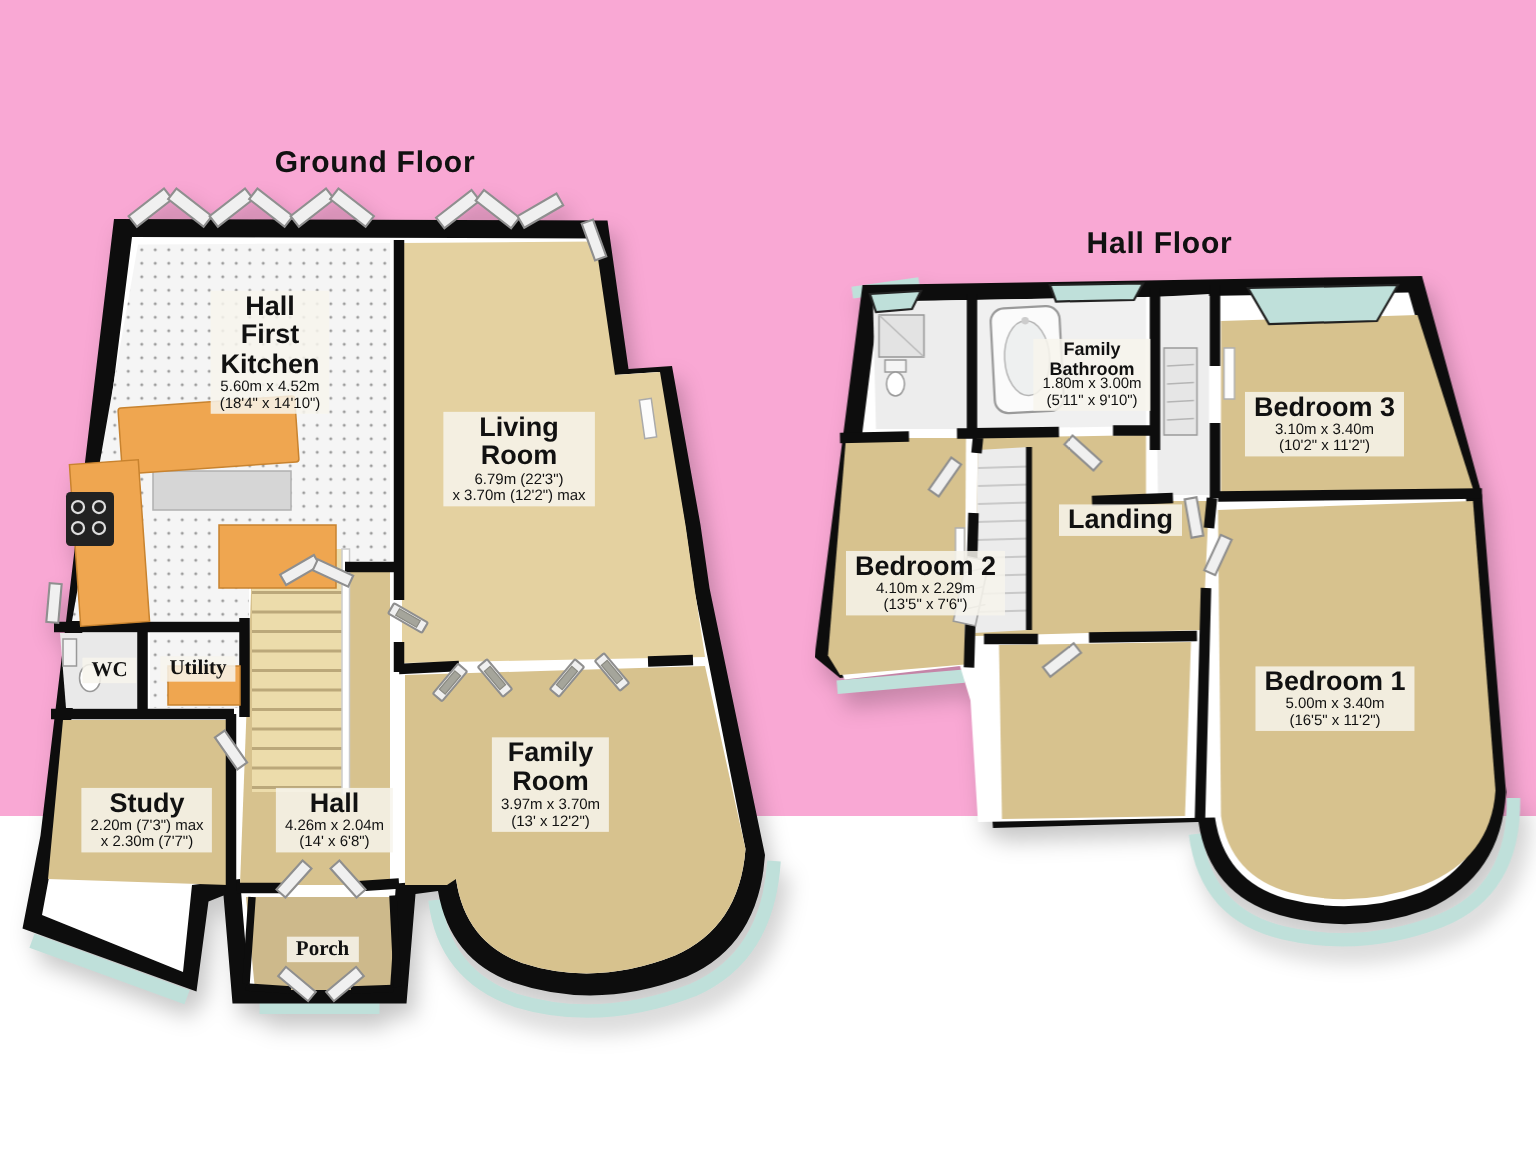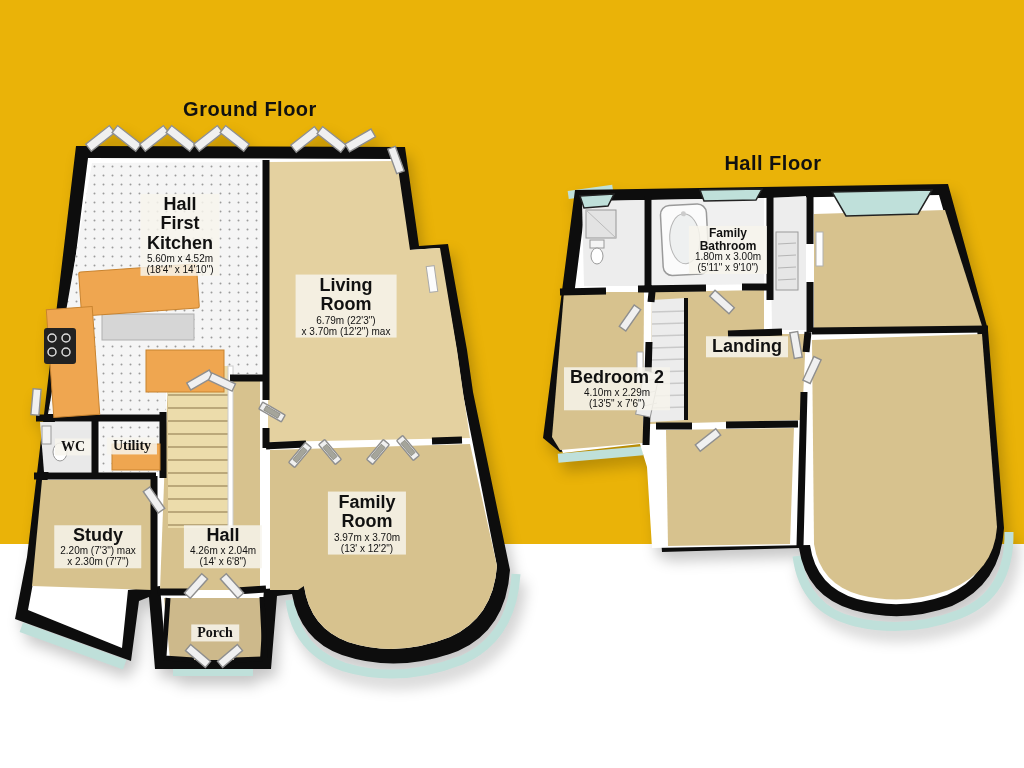--- a/index.html
+++ b/index.html
@@ -1,18 +1,18 @@
 <!DOCTYPE html>
 <html style="--wall: #0d0d0d; --carpet: #d7c28e; --carpet_light: #e4d1a0; --carpet_dark: #cdb98b; --stairs: #ecdcab; --kitchen_floor: #f5f5f5; --counter: #efa650; --glass: #bfe0da; --door_fill: #f0f0f0; --door_edge: #8f8f8f; --label_bg: rgba(247,244,236,0.85);"><head>
 <meta charset="utf-8">
 <style>
   html,body{margin:0;padding:0;}
   body{width:1024px;height:768px;background:#ffffff;overflow:hidden;
        font-family:"Liberation Sans", sans-serif;}
-  .stage{position:relative;width:1024px;height:544px;background:#eab308;}
+  .stage{position:relative;width:1024px;height:544px;background:#f9a8d4;}
   svg{position:absolute;left:0;top:0;}
   .plan{filter:drop-shadow(5px 9px 7px rgba(0,0,0,0.22));}
   .leaf{fill:var(--door_fill);stroke:var(--door_edge);stroke-width:1.4;}
   .pane{fill:#a5a59b;stroke:#8a8a82;stroke-width:0.8;}
   .iwall{stroke:var(--wall);fill:none;}
   .label{position:absolute;transform:translate(-50%,-50%);text-align:center;
          color:#111;white-space:nowrap;z-index:5;}
   .room{background:var(--label_bg);padding:1px 6px;}
   .nm{font-weight:bold;font-size:18px;line-height:1.08;}
   .dm{font-size:10px;line-height:1.1;}
@@ -292,22 +292,32 @@
 <div class="label room small" style="left:215px;top:633px">
   <div class="nm">Porch</div>
 </div>
 
 <div class="label room tiny" style="left:728px;top:250px">
   <div class="nm">Family</div>
   <div class="nm">Bathroom</div>
   <div class="dm">1.80m x 3.00m</div>
   <div class="dm">(5'11" x 9'10")</div>
 </div>
+<div class="label room" style="left:883px;top:283px">
+  <div class="nm">Bedroom 3</div>
+  <div class="dm">3.10m x 3.40m</div>
+  <div class="dm">(10'2" x 11'2")</div>
+</div>
 <div class="label room" style="left:747px;top:347px">
   <div class="nm">Landing</div>
 </div>
 <div class="label room" style="left:617px;top:389px">
   <div class="nm">Bedroom 2</div>
   <div class="dm">4.10m x 2.29m</div>
   <div class="dm">(13'5" x 7'6")</div>
 </div>
+<div class="label room" style="left:890px;top:466px">
+  <div class="nm">Bedroom 1</div>
+  <div class="dm">5.00m x 3.40m</div>
+  <div class="dm">(16'5" x 11'2")</div>
+</div>
 
 </div>
 
 </body></html>

